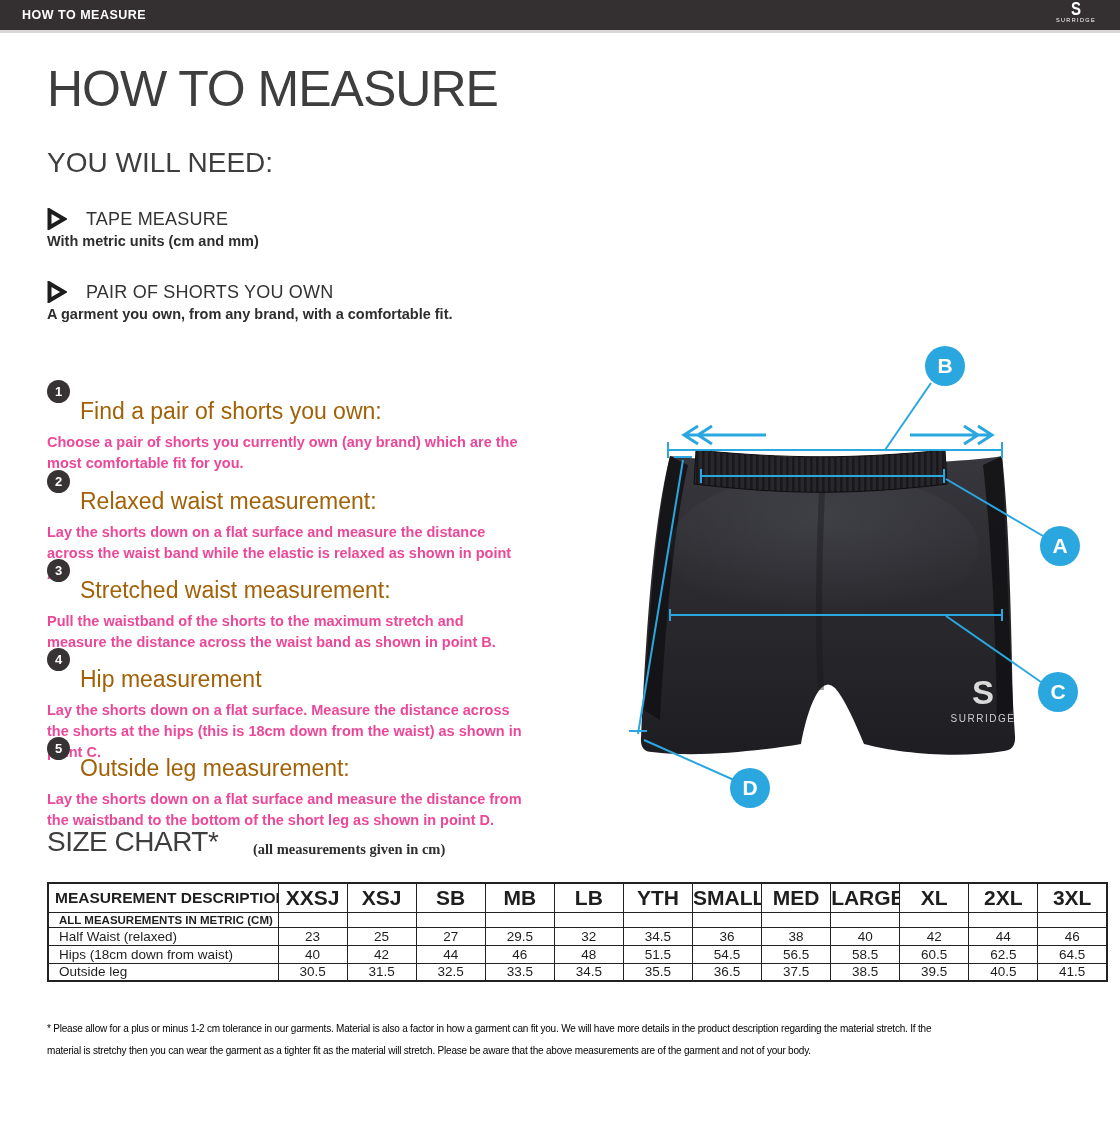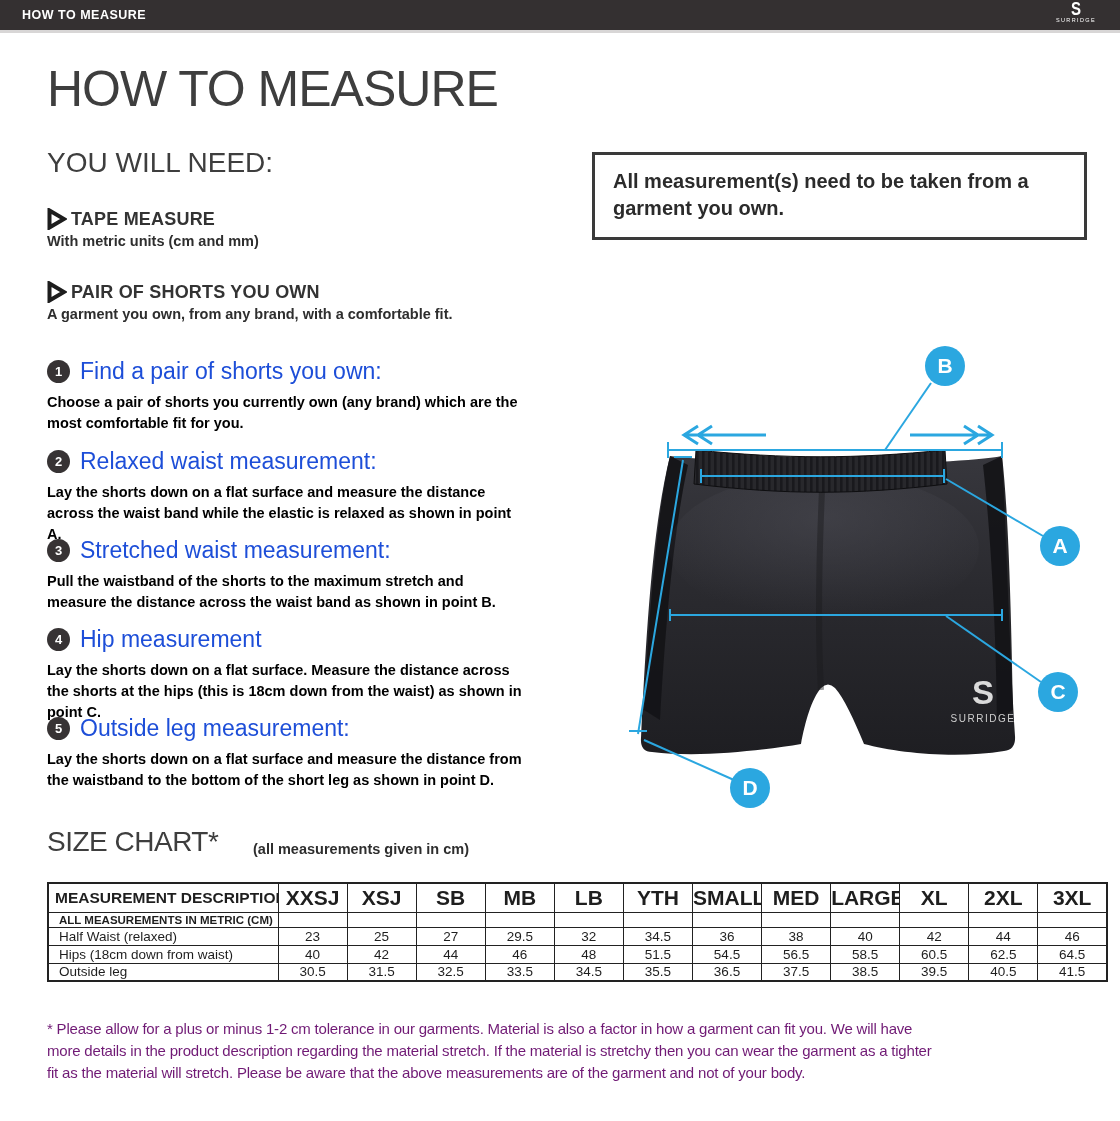--- a/index.html
+++ b/index.html
@@ -19,54 +19,54 @@
   .topbar-logo .logo-s { display:block; font-size:15px; font-weight:700; transform:scaleY(1.25); }
   .topbar-logo .logo-text { display:block; margin-top:2px; font-size:5.5px; letter-spacing:1.4px; }
 
   .page-title { position:absolute; left:47px; top:60px; font-size:50px; font-weight:400;
     color:#3e3e3e; letter-spacing:-1px; }
 
   .ywn-heading { position:absolute; left:47px; top:147px; font-size:28px; font-weight:400;
     color:#3e3e3e;text-align:center; }
 
   .need-item { position:absolute; left:47px; width:500px; }
-  .need-item .head { display:flex; align-items:center; gap:4px;font-weight:bold; }
+  .need-item .head { display:flex; align-items:center; gap:19px; }
   .need-item .label { font-size:18px; color:#333; letter-spacing:.2px; }
   .need-item .desc { margin-top:3px; font-size:14.5px; font-weight:700; color:#2e2e2e; }
   .tri-icon { display:inline-block; }
 
   .callout { position:absolute; left:592px; top:152px; width:495px; border:3px solid #3a3a3a;
     padding:13px 18px 15px 18px; font-size:20px; font-weight:700; line-height:27px; color:#2b2b2b; }
 
   .step { position:absolute; left:47px; width:480px; }
   .step-head { display:flex; align-items:center; gap:10px; }
   .step-num { width:23px; height:23px; border-radius:50%; background:#373334; color:#fff;
     font-size:13px; font-weight:700; display:flex; align-items:center; justify-content:center;
     flex:0 0 23px; }
-  .step-title { font-size:23px; font-weight:400; color:#1d4ed8; }
-  .step-body { margin-top:7px; font-size:14.5px; font-weight:700; line-height:21px; color:#000000; width:475px; }
+  .step-title { font-size:23px; font-weight:400; color:#a16207;margin-top:40px; }
+  .step-body { margin-top:7px; font-size:14.5px; font-weight:700; line-height:21px; color:#ec4899; width:475px; }
 
   .diagram { position:absolute; left:606px; top:338px; width:514px; height:482px; }
 
   .size-chart-heading { position:absolute; left:47px; top:826px; font-size:28px; font-weight:400;
     color:#3e3e3e; letter-spacing:-.5px;text-align:center; }
-  .size-chart-sub { position:absolute; left:253px; top:841px; font-size:14.5px; font-weight:700; color:#2e2e2e; }
+  .size-chart-sub { position:absolute; left:253px; top:841px; font-size:14.5px; font-weight:700; color:#2e2e2e;font-family:Liberation Serif, serif; }
 
   table.size-chart { position:absolute; left:47px; top:882px; width:1061px;
     border-collapse:collapse; table-layout:fixed; border:2px solid #222; }
   .size-chart th, .size-chart td { border:1px solid #222; text-align:center; vertical-align:middle;
     overflow:hidden; white-space:nowrap; }
   .size-chart th { font-size:21px; font-weight:700; height:29px; color:#1e1e1e; }
   .size-chart th.lbl { width:230px; text-align:left; padding-left:6px; font-size:15.5px; }
   .size-chart td { font-size:13.5px; height:18px; color:#1e1e1e; }
   .size-chart td.lbl { text-align:left; padding-left:10px; }
   .size-chart tr.metric td { height:15px; font-size:11.5px; font-weight:700; }
 
-  .footnote { position:absolute; left:47px; top:1018px; width:892px; font-size:15px;
-    line-height:22px; color:#701a75; letter-spacing:-.2px; }
+  .footnote { position:absolute; left:47px; top:1018px; width:892px; font-size:10px;
+    line-height:22px; color:#000000; letter-spacing:-.2px; }
 </style>
 </head>
 <body>
 
 <div class="page">
 
   <div class="topbar">
     <span class="topbar-title">HOW TO MEASURE</span>
     <span class="topbar-logo">
       <span class="logo-s">S</span>
@@ -91,21 +91,20 @@
   <div class="need-item" style="top:281px">
     <div class="head">
       <svg class="tri-icon" width="20" height="22" viewBox="0 0 20 22">
         <polygon points="2.5,2.5 17,11 2.5,19.5" fill="none" stroke="#1d1d1d" stroke-width="4" stroke-linejoin="miter"></polygon>
       </svg>
       <span class="label">PAIR OF SHORTS YOU OWN</span>
     </div>
     <div class="desc">A garment you own, from any brand, with a comfortable fit.</div>
   </div>
 
-  <div class="callout">All measurement(s) need to be taken from a garment you own.</div>
 
   <div class="step" style="top:358px">
     <div class="step-head">
       <span class="step-num">1</span>
       <span class="step-title">Find a pair of shorts you own:</span>
     </div>
     <p class="step-body">Choose a pair of shorts you currently own (any brand) which are the most comfortable fit for you.</p>
   </div>
 
   <div class="step" style="top:448px">

